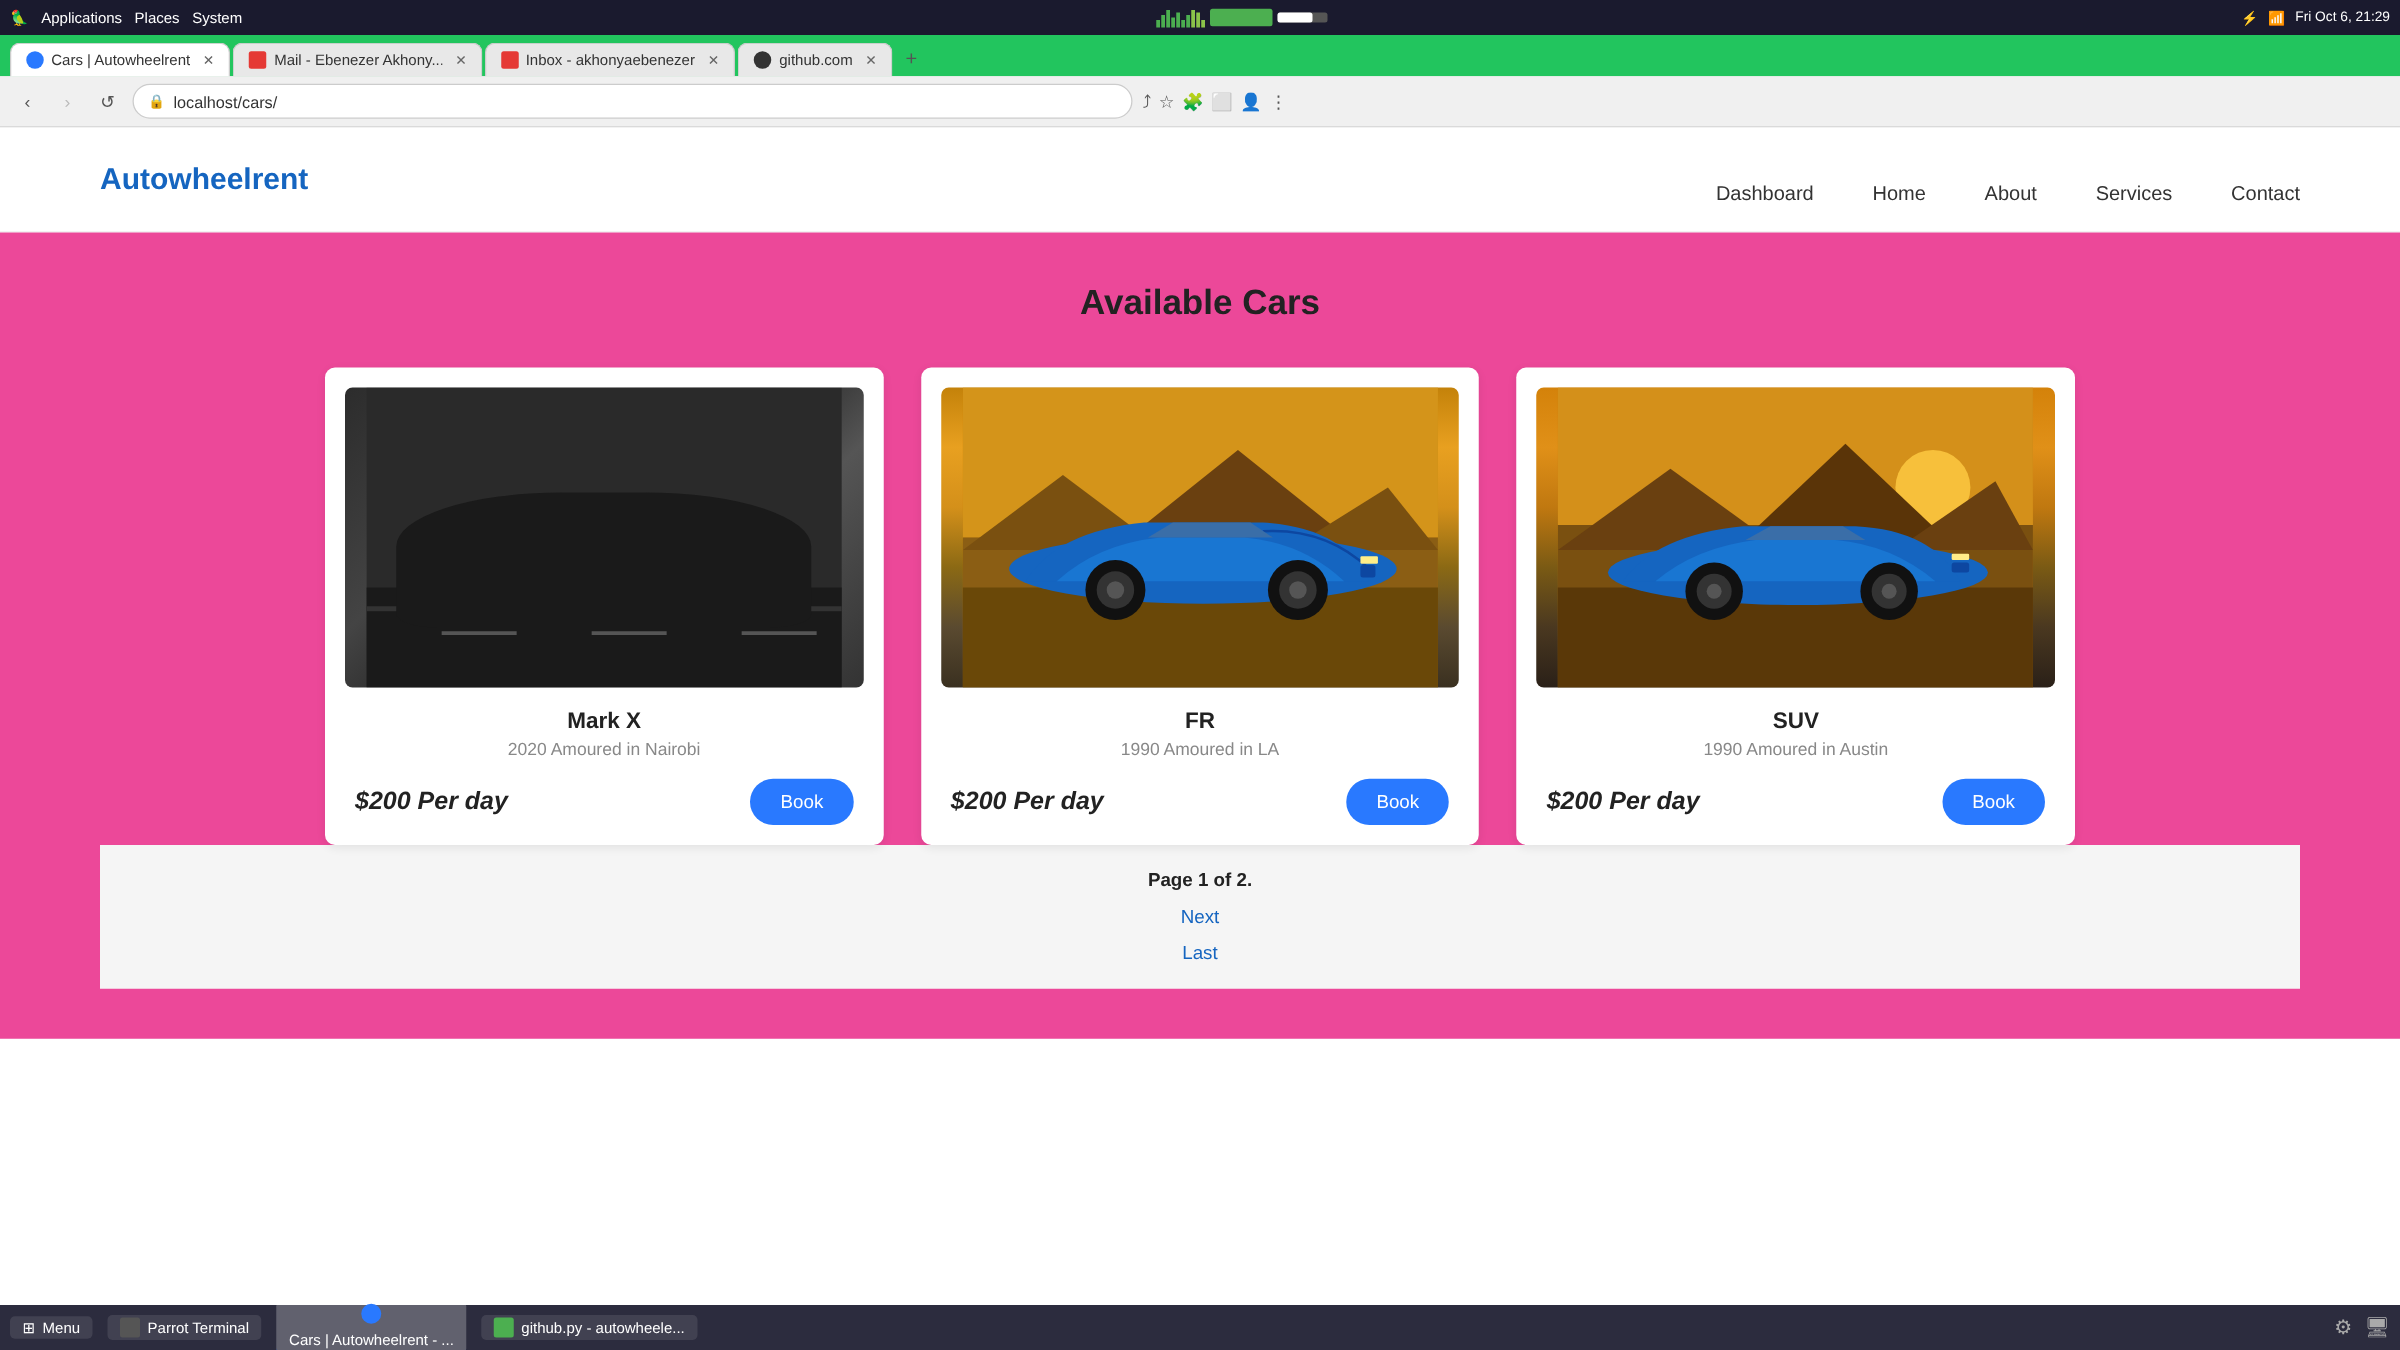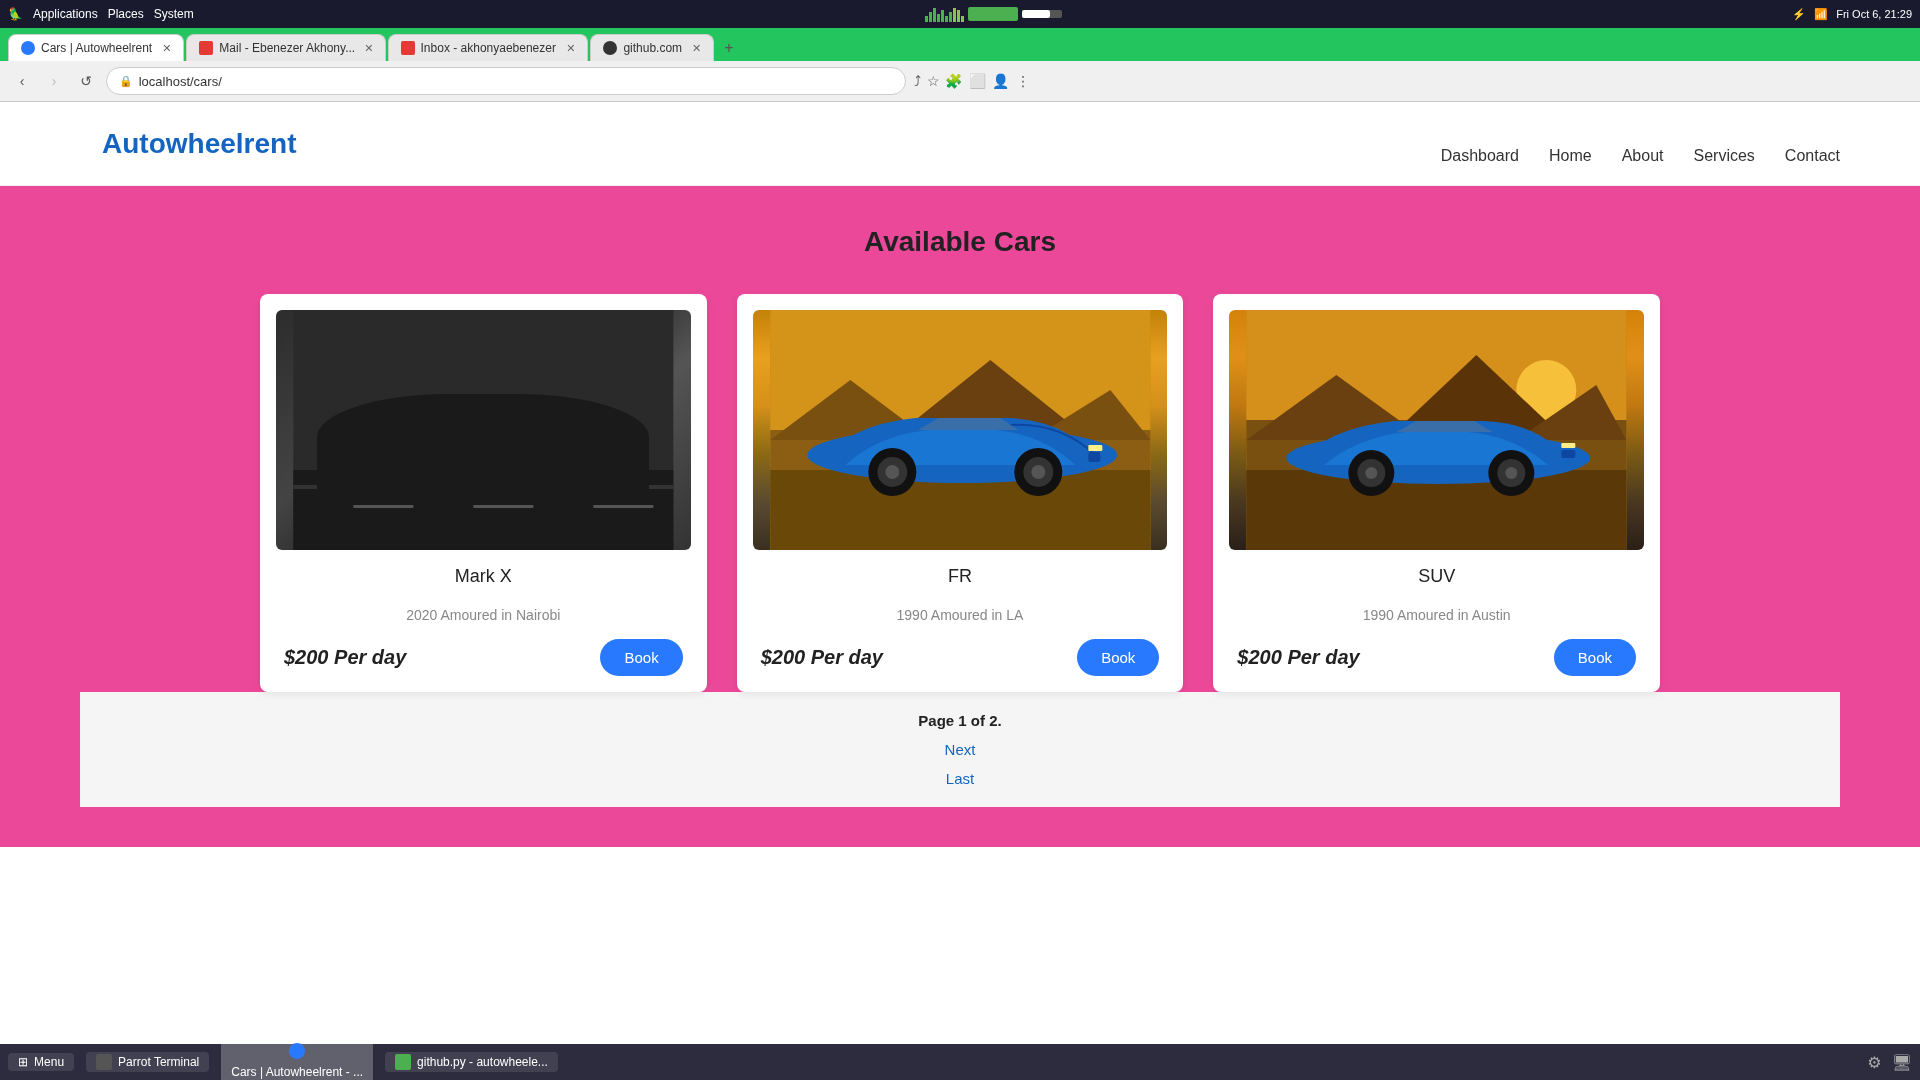--- a/index.html
+++ b/index.html
@@ -91,27 +91,26 @@
     
     .site-nav {
       display: flex;
       align-items: center;
       justify-content: space-between;
       padding: 20px 80px;
       border-bottom: 1px solid #eee;
       background: white;
     }
     .site-logo {
-      font-size: 28px;
+      font-size: 24px;
       font-weight: bold;
       color: #1565c0;
       text-decoration: none;
-      margin-left: 22px;
-    }
-    .site-nav-links { display: flex; gap: 30px; list-style: none; margin-top: 25px; }
+    }
+    .site-nav-links { display: flex; gap: 47px; list-style: none; margin-top: 25px; }
     .site-nav-links a {
       text-decoration: none;
       color: #333;
       font-size: 16px;
     }
 
     
     .site-main { padding: 40px 80px; background: #ec4899; min-height: 600px; }
     .page-title {
       text-align: center;
@@ -166,23 +165,23 @@
       background: linear-gradient(to bottom, #c4820a 0%, #e8a020 20%, #d4901a 40%, #8b6914 60%, #5a4a30 80%, #3a3020 100%);
     }
 
     .car-image-3 {
       background: linear-gradient(to bottom, #d4820a 0%, #e09018 20%, #c07810 40%, #7a5a14 60%, #4a3820 80%, #2a2018 100%);
     }
 
     .car-name {
       text-align: center;
       font-size: 18px;
-      font-weight: normal;
+      font-weight: bold;
       color: #222;
-      margin-bottom: 20px;
+      margin-bottom: 4px;
     }
     .car-desc {
       text-align: center;
       font-size: 14px;
       color: #888;
       margin-bottom: 16px;
     }
     .car-footer {
       display: flex;
       align-items: center;

